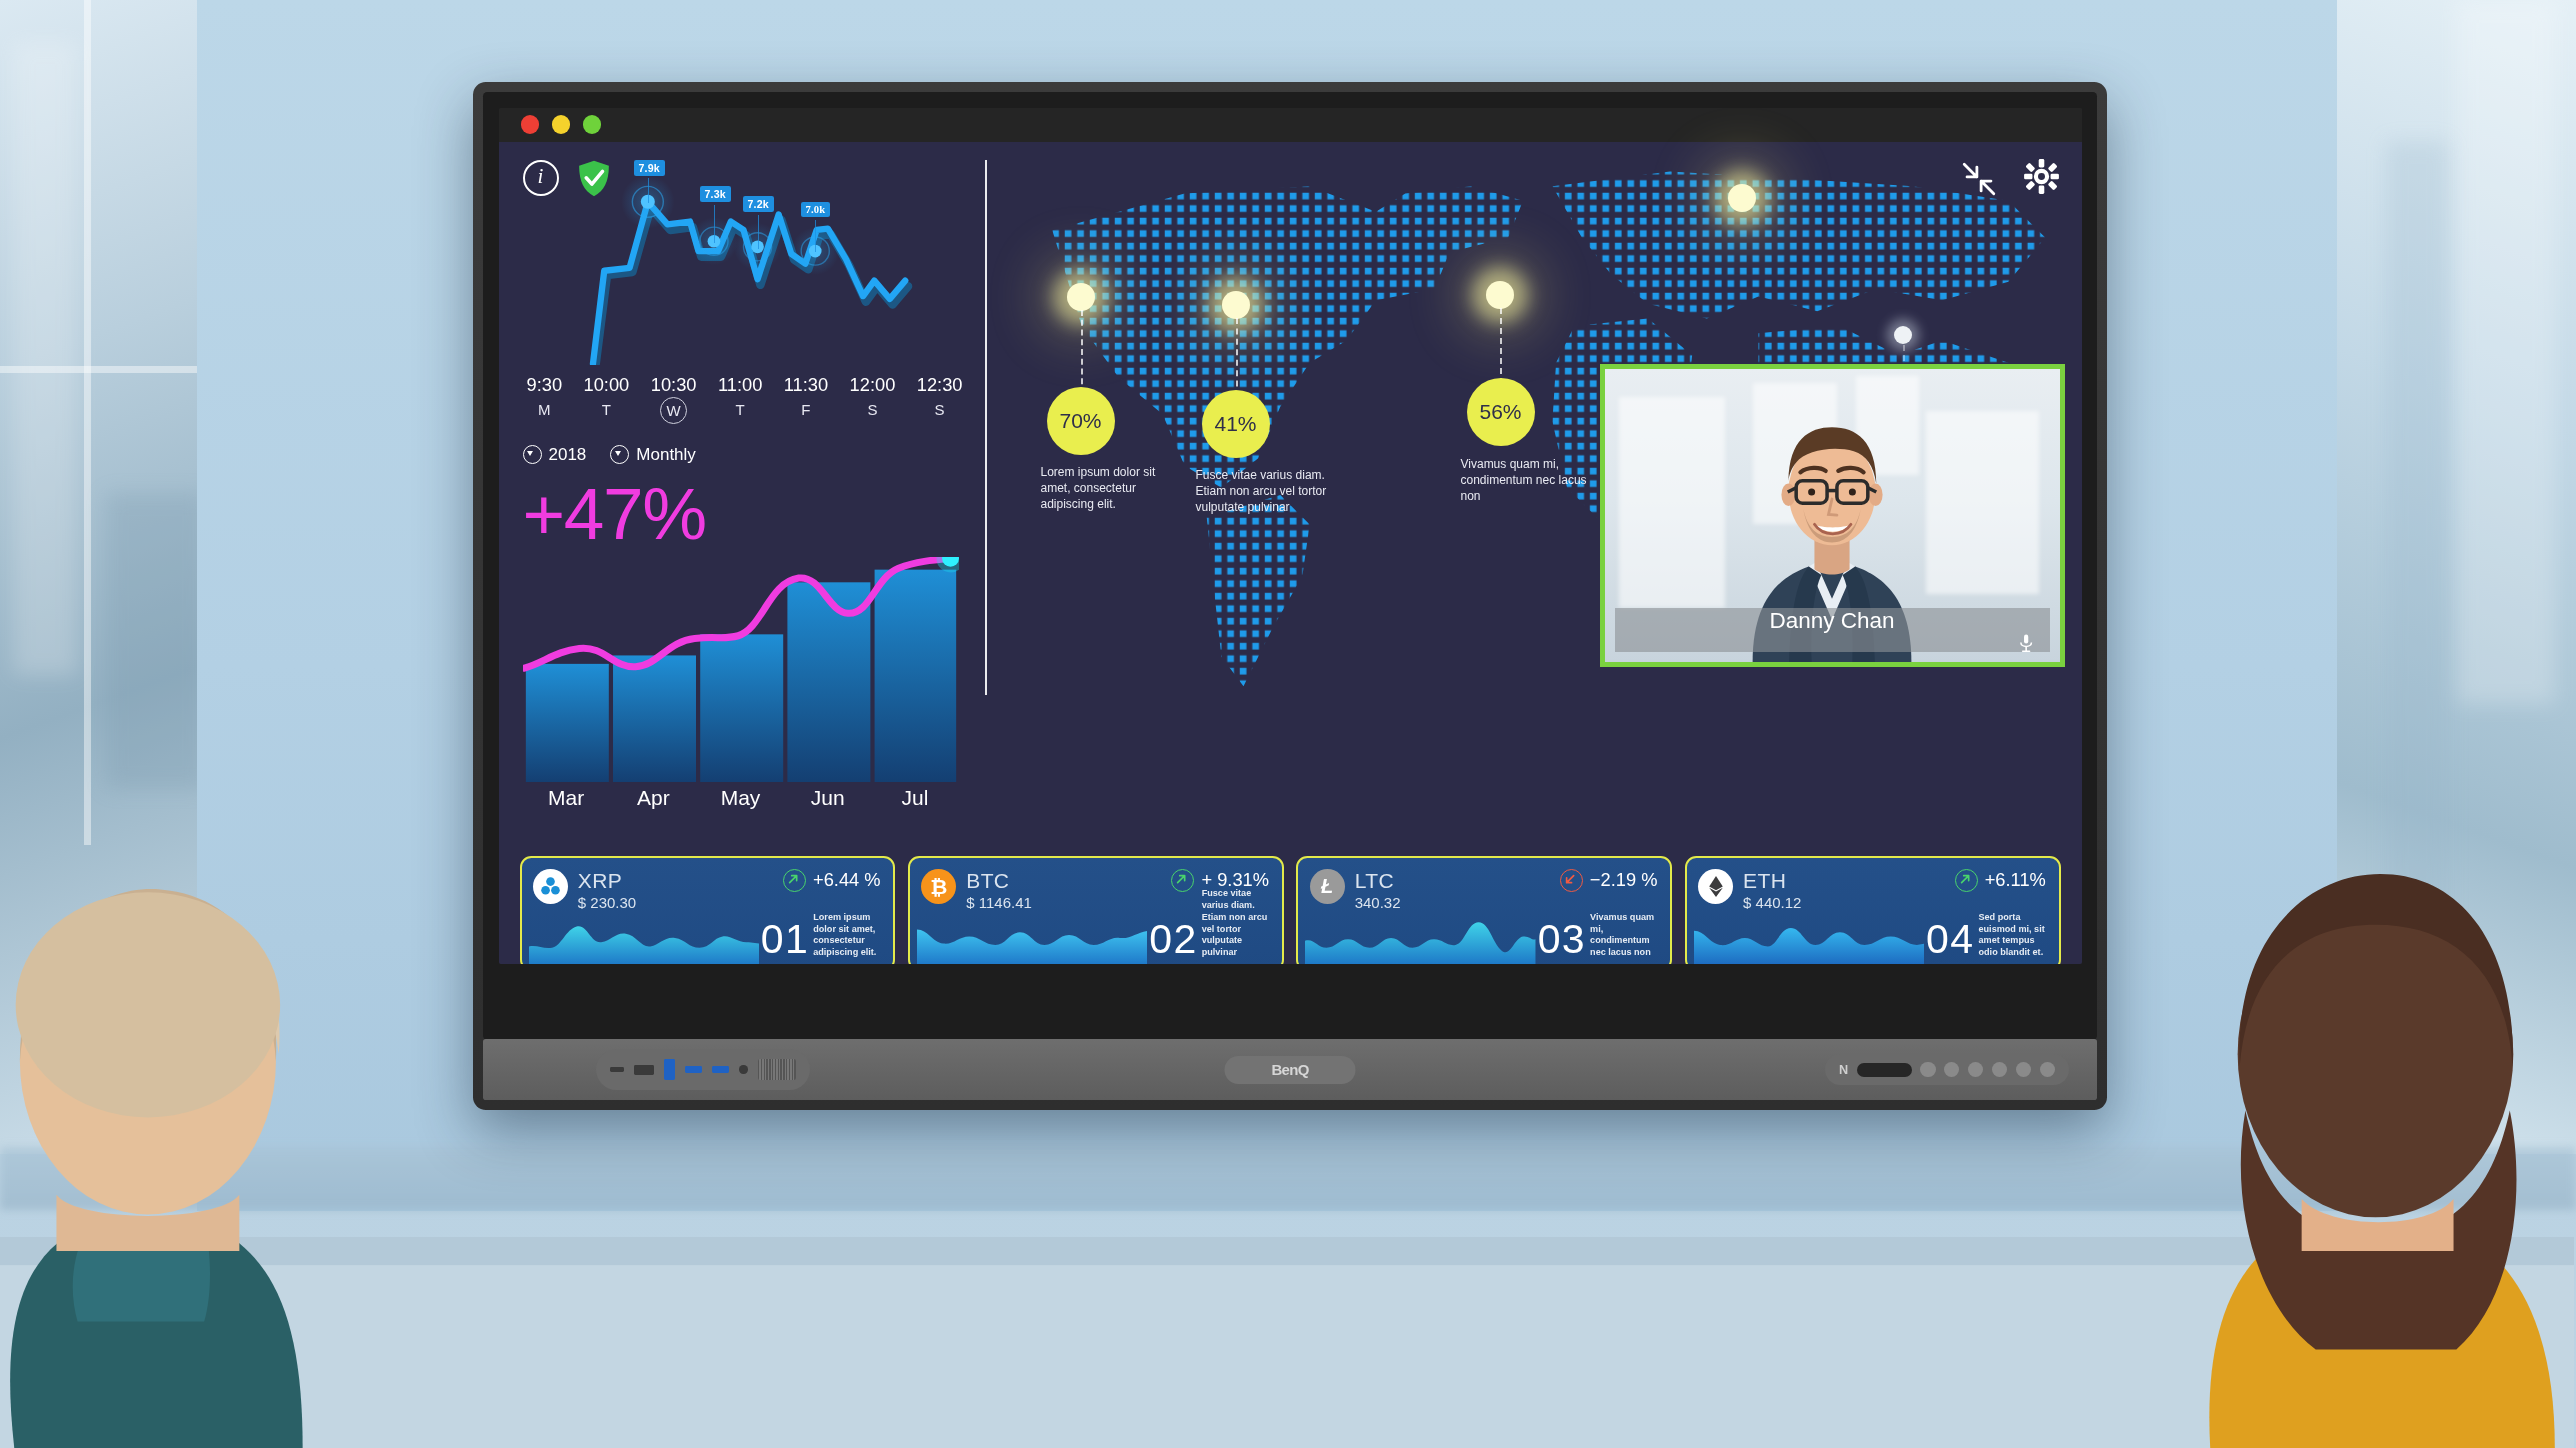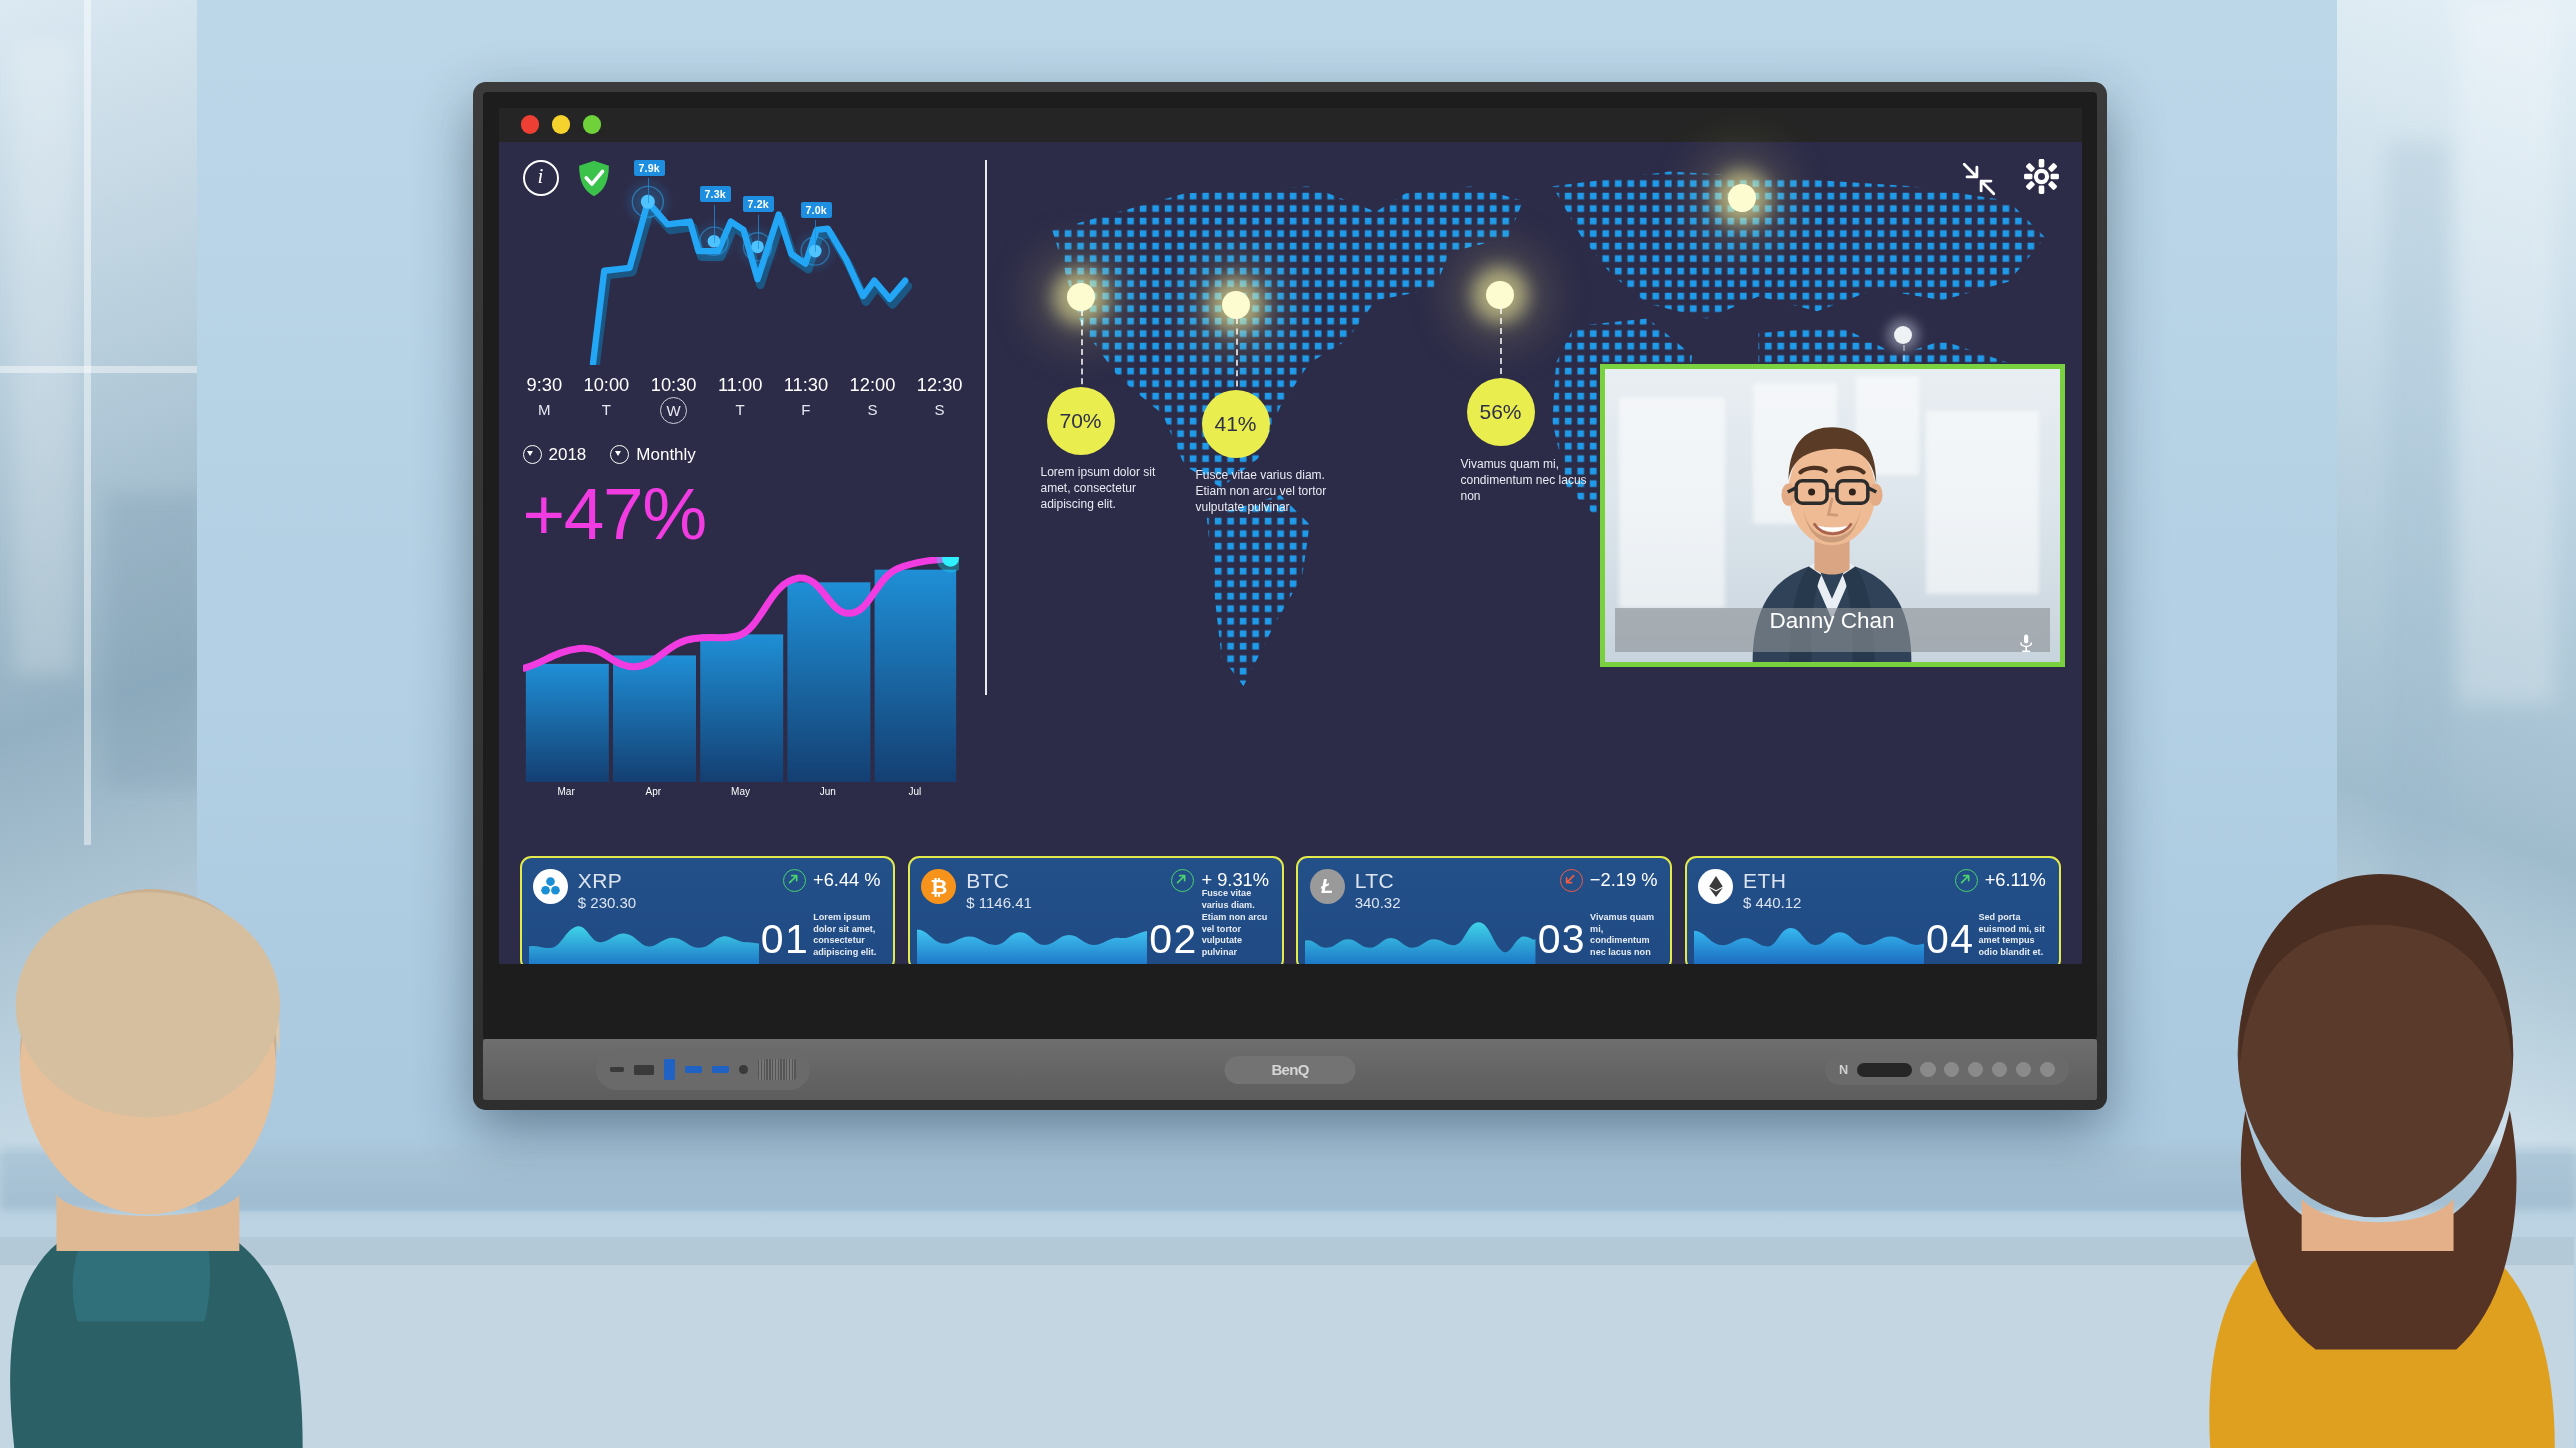--- a/index.html
+++ b/index.html
@@ -64,21 +64,21 @@
   .selbox{display:flex;align-items:center;gap:7px;font-size:17px;}
   .caret{width:17px;height:17px;border:1.4px solid #fff;border-radius:50%;
         position:relative;}
   .caret:after{content:"";position:absolute;left:3.5px;top:5px;
         border-left:3.5px solid transparent;border-right:3.5px solid transparent;
         border-top:5px solid #fff;}
   .bigpct{position:absolute;left:24px;top:335px;color:#f03ce0;font-size:73px;font-weight:400;
         letter-spacing:-1.4px;line-height:1;}
   .barwrap{position:absolute;left:24px;top:415px;width:436px;height:225px;}
   .barlabels{position:absolute;left:24px;top:644px;width:436px;display:flex;}
-  .barlabels span{flex:1;text-align:center;color:#fff;font-size:10px;}
+  .barlabels span{flex:1;text-align:center;color:#fff;font-size:21px;}
 
   
   .map{position:absolute;inset:0;}
   .glow{position:absolute;width:28px;height:28px;border-radius:50%;
         background:#fdfbd0;box-shadow:0 0 18.3px 14px rgba(250,245,160,.55),0 0 49px 31px rgba(230,220,120,.22);}
   .glow.dim{background:#eef2f5;box-shadow:0 0 11.3px 7px rgba(230,240,250,.4);}
   .dash-line{position:absolute;width:0;border-left:2.1px dashed rgba(255,255,255,.75);}
   .bubble{position:absolute;width:68px;height:68px;border-radius:50%;
         background:#e9ee4e;color:#2f2f4a;font-size:21px;
         display:flex;align-items:center;justify-content:center;}
@@ -207,21 +207,21 @@
               <circle cx="330" cy="138" r="20" fill="none" stroke="#2aa8f2" stroke-width="2" opacity=".5"></circle>
               <circle cx="330" cy="138" r="9" fill="#4fc3ff"></circle>
             </svg>
             <div class="lbl-stem" style="left:65px;top:24px;height:25px;"></div>
             <div class="lbl" style="left:51px;top:5.6px;">7.9k</div>
             <div class="lbl-stem" style="left:131px;top:51px;height:38px;"></div>
             <div class="lbl" style="left:117px;top:32px;">7.3k</div>
             <div class="lbl-stem" style="left:175px;top:61px;height:34px;"></div>
             <div class="lbl" style="left:160px;top:42px;">7.2k</div>
             <div class="lbl-stem" style="left:232px;top:66px;height:32px;"></div>
-            <div class="lbl" style="left:218px;top:48px;">7.0k</div>
+            <div class="lbl" style="left:218px;top:48px;font-family:Liberation Serif, serif;">7.0k</div>
           </div>
 
           <div class="timeaxis">
             <div class="tick">
               <div class="t">9:30</div>
               <div class="d">M</div>
             </div>
             <div class="tick">
               <div class="t">10:00</div>
               <div class="d">T</div>

